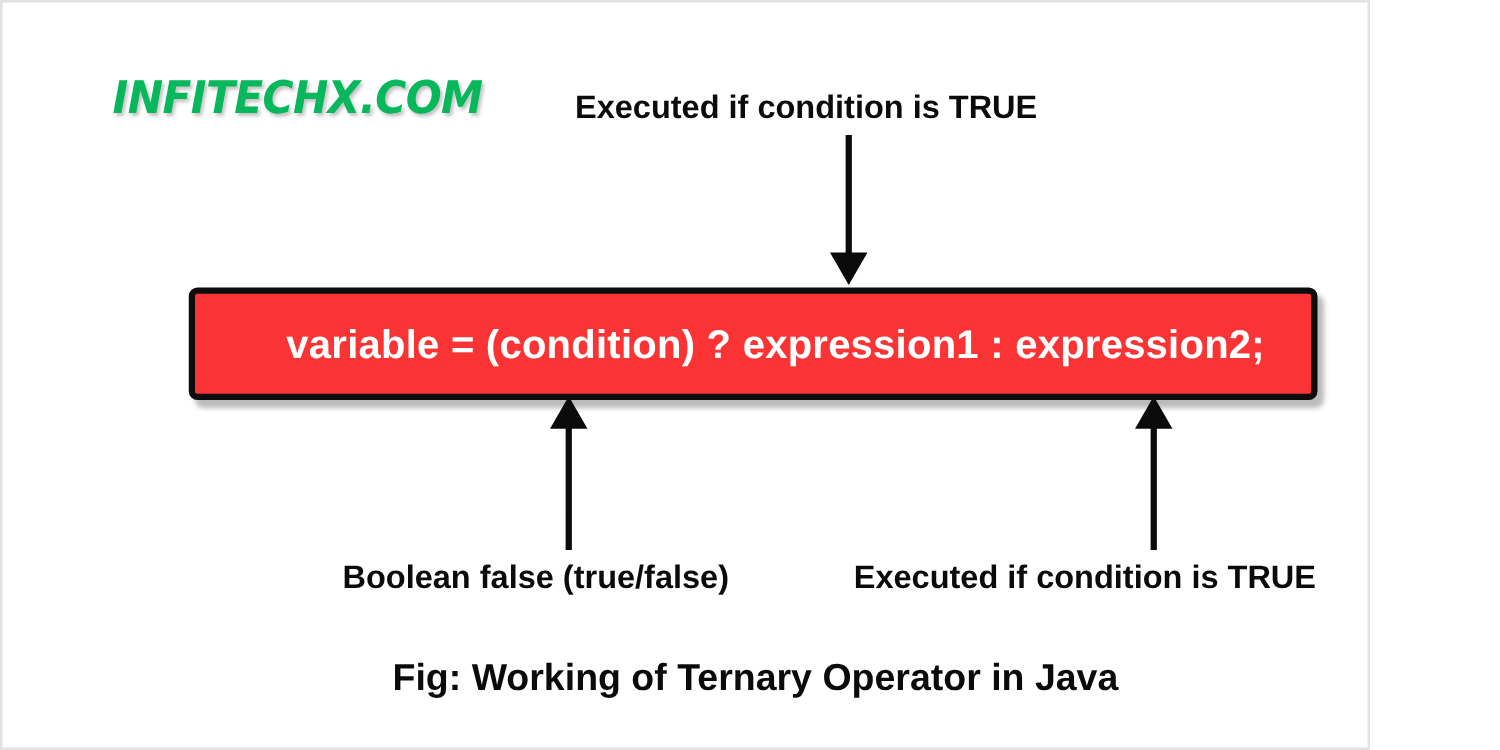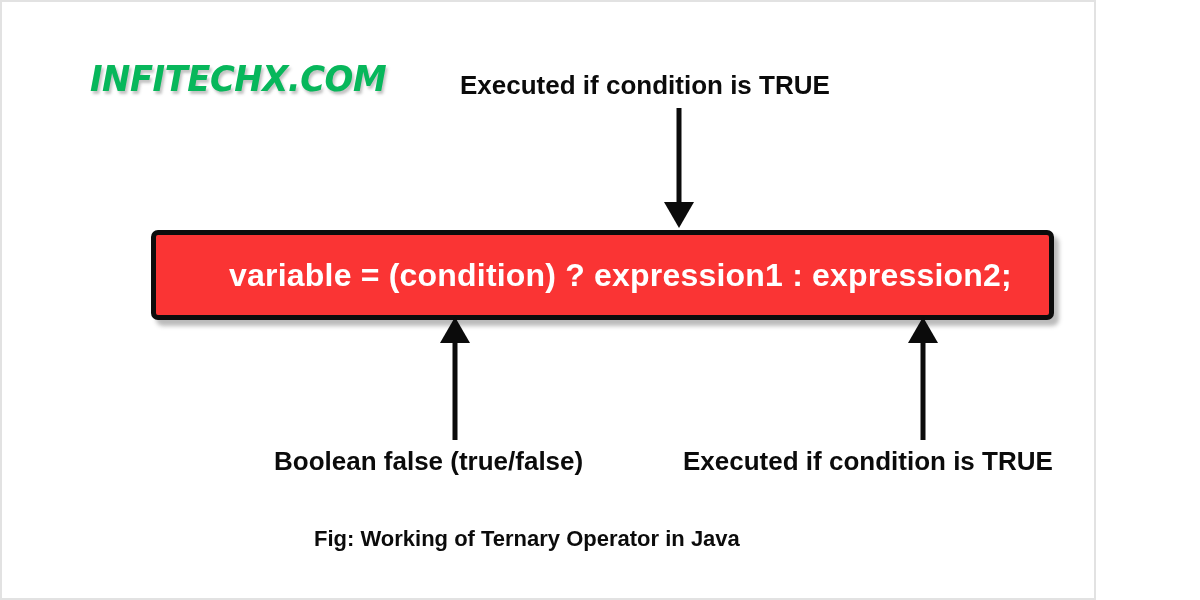--- a/index.html
+++ b/index.html
@@ -76,21 +76,21 @@
   .label-top      { left: 458px; top: 68px; }
   .label-bool     { left: 272px; top: 444px; }
   .label-false    { left: 681px; top: 444px; }
 
   .caption {
     position: absolute;
     left: 312px;
     top: 524px;
     color: #0b0b0b;
     font-family: "Liberation Sans", sans-serif;
-    font-size: 22px;
+    font-size: 30px;
     font-weight: 700;
     white-space: nowrap;
   }
 
   
   .arrows {
     position: absolute;
     left: 0;
     top: 0;
     width: 1200px;

